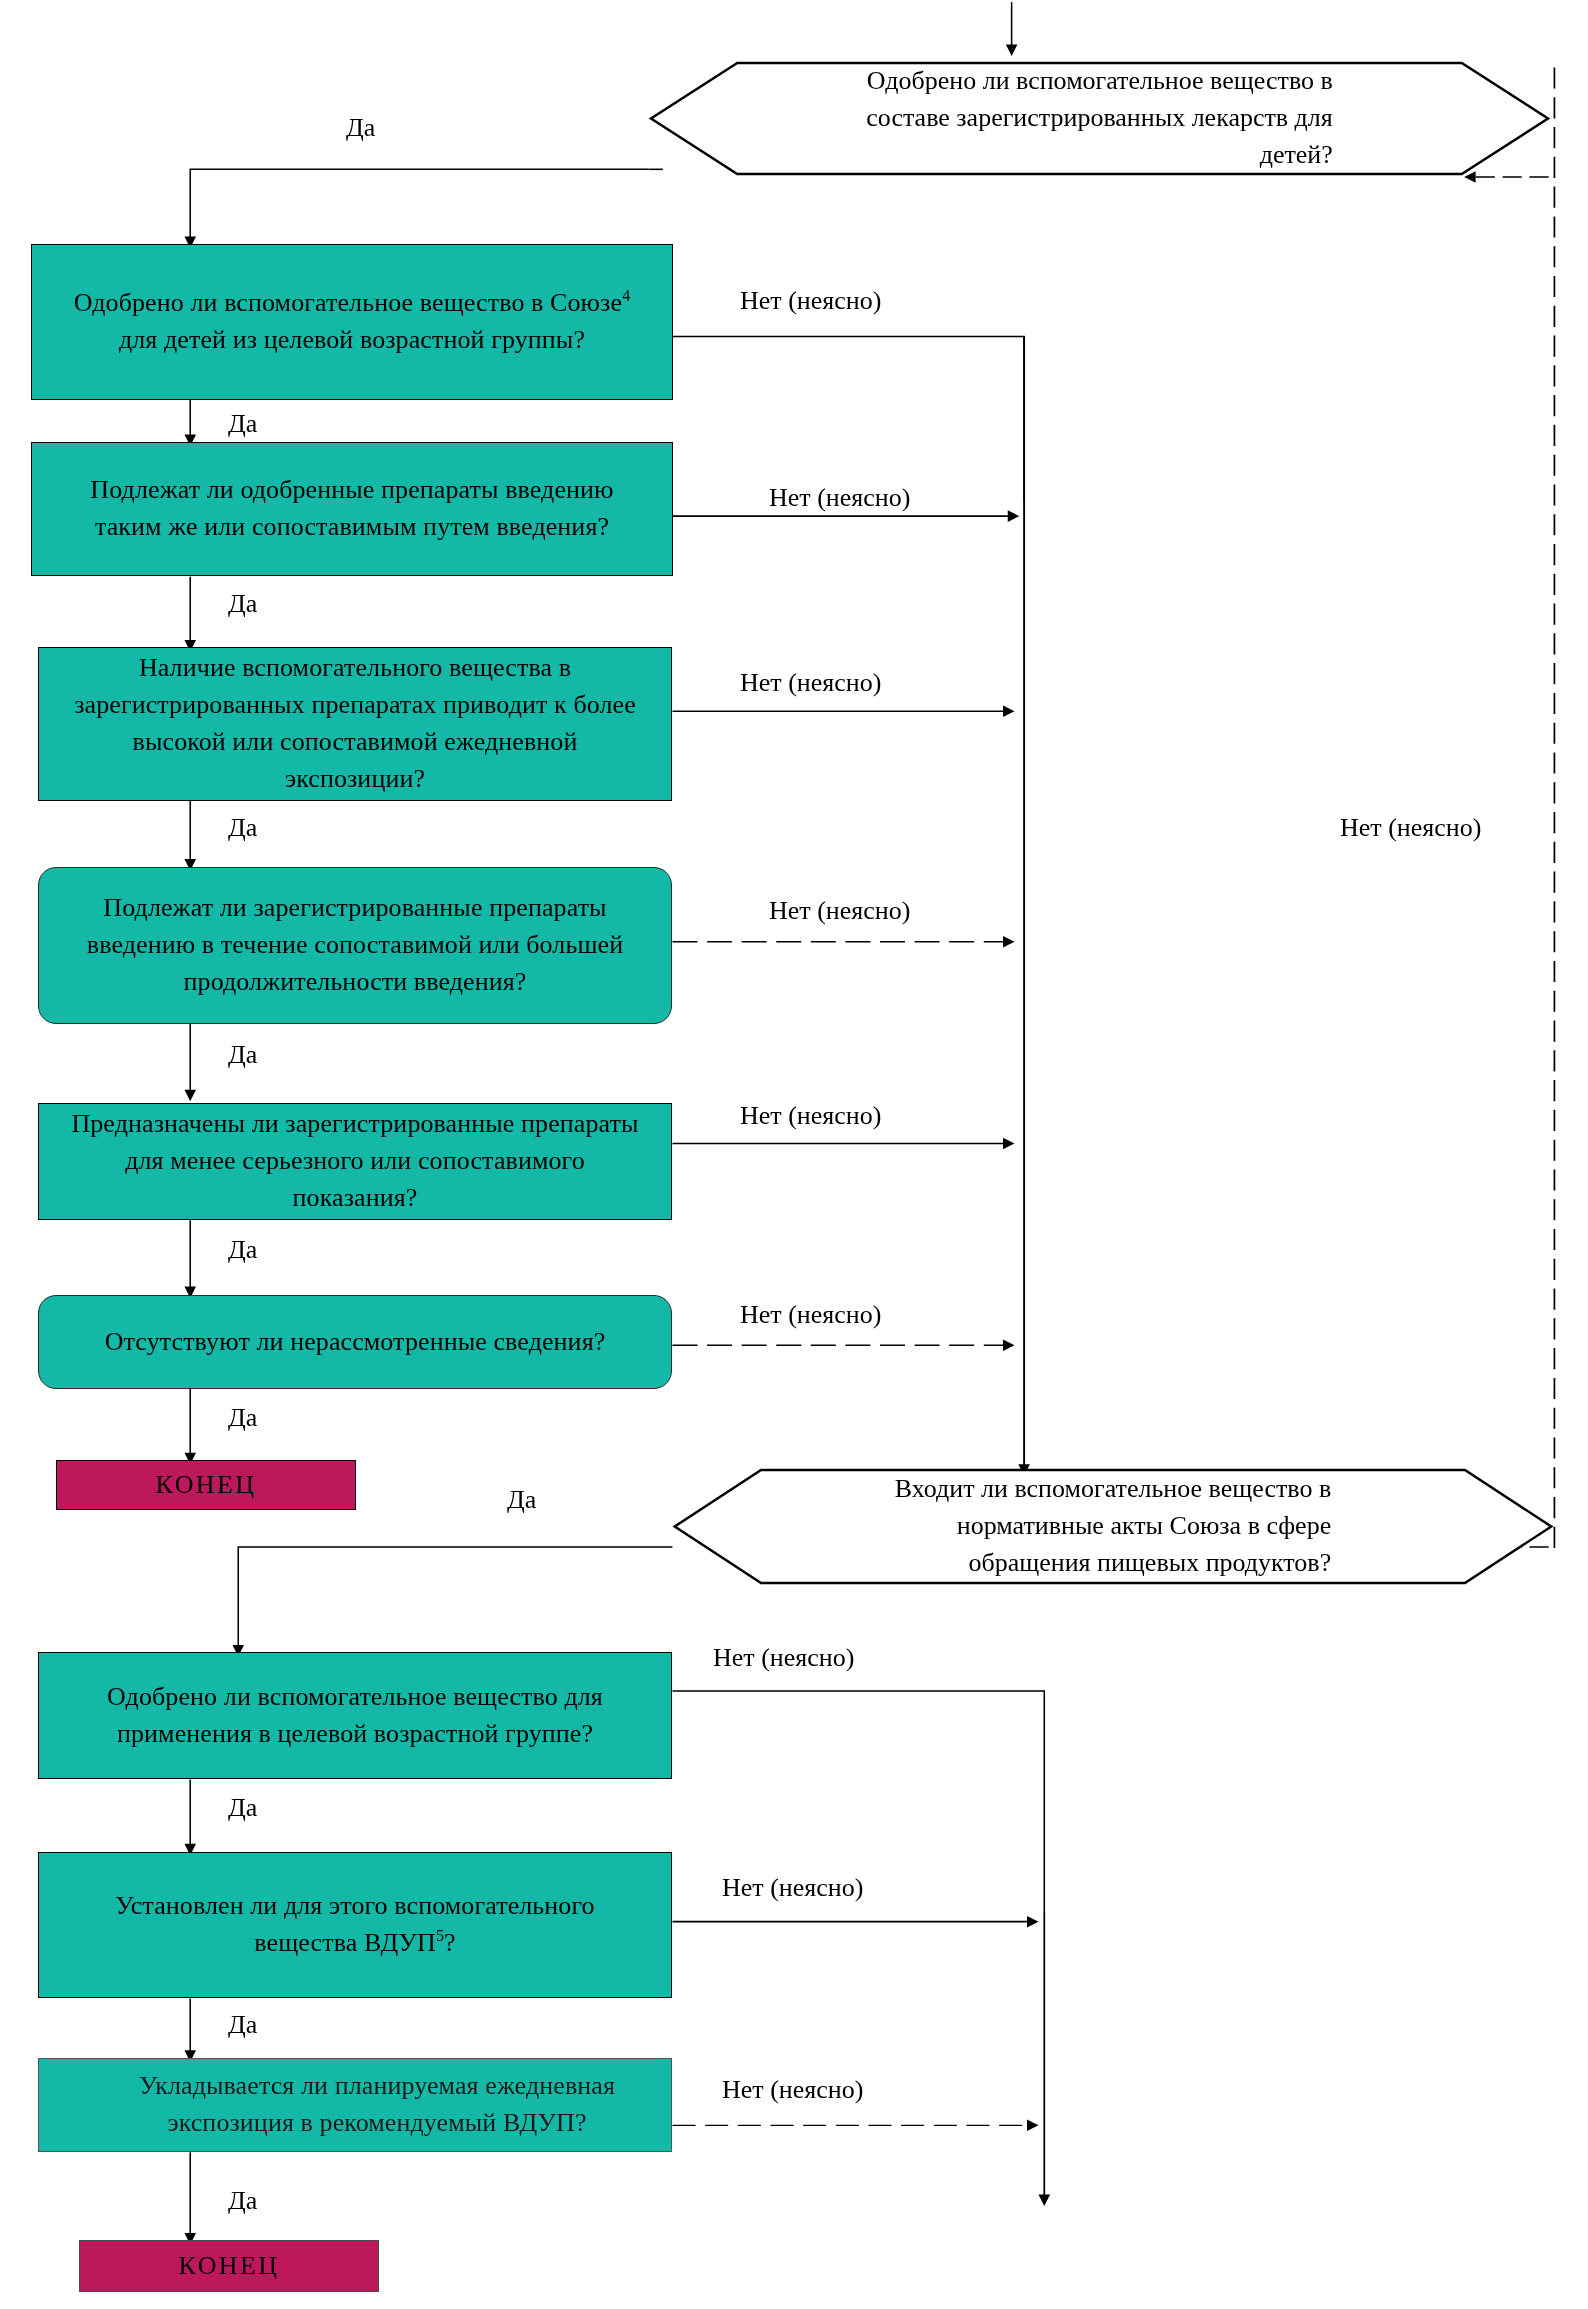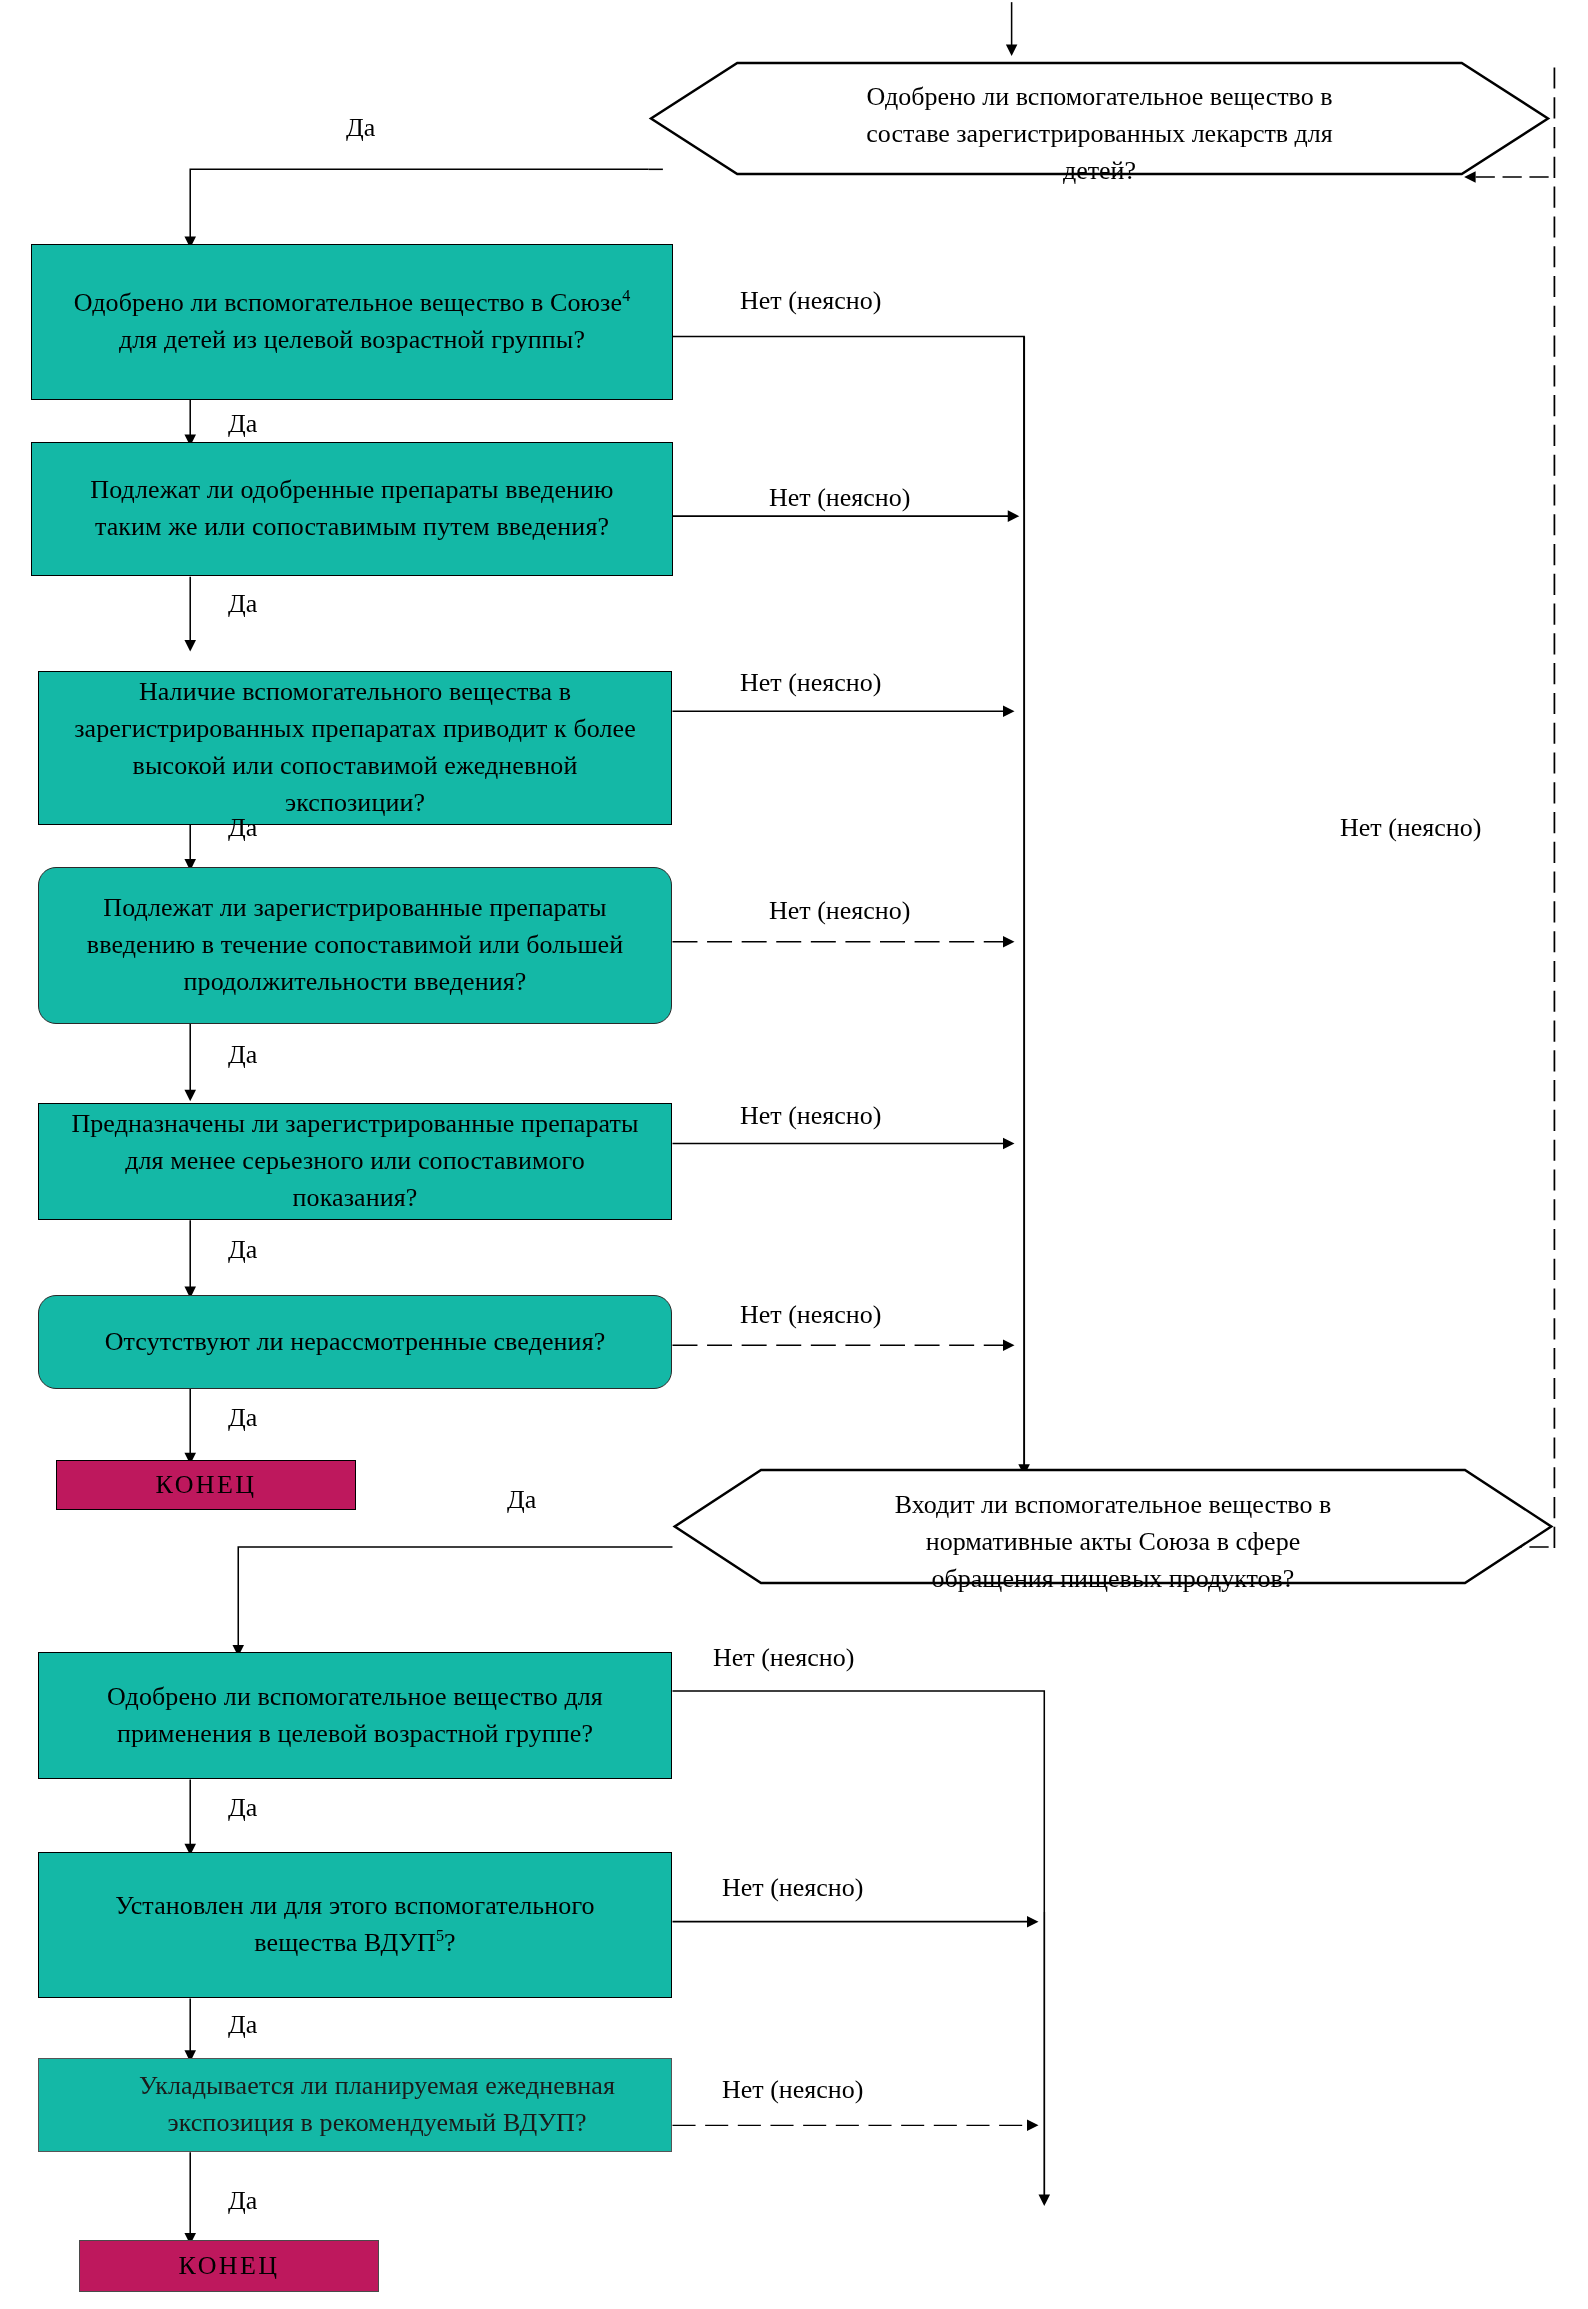--- a/index.html
+++ b/index.html
@@ -79,26 +79,25 @@
   }
   .hexwrap .hextext {
     position: absolute;
     left: 0;
     top: 0;
     width: 100%;
     height: 100%;
     display: flex;
     align-items: center;
     justify-content: center;
-    text-align: center;
+    text-align: right;
     box-sizing: border-box;
     padding: 0 92px;
     font-size: 26px;
     line-height: 1.42;
-    margin-top: 16px;
   }
   
   .elabel {
     position: absolute;
     font-size: 26px;
     white-space: nowrap;
     line-height: 1;
   }
   sup {
     font-size: 0.62em;
@@ -194,21 +193,21 @@
   </div>
 
   <div class="nodebox" style="left:31px; top:244px; width:642px; height:156px;">
     <span class="txt"><span>Одобрено ли вспомогательное вещество в Союзе</span><sup>4</sup><span> для детей из целевой возрастной группы?</span></span>
   </div>
 
   <div class="nodebox" style="left:31px; top:442px; width:642px; height:134px;">
     <span class="txt">Подлежат ли одобренные препараты введению таким же или сопоставимым путем введения?</span>
   </div>
 
-  <div class="nodebox" style="left:38px; top:647px; width:634px; height:154px;margin-top:24px;">
+  <div class="nodebox" style="left:38px; top:647px; width:634px; height:154px;">
     <span class="txt">Наличие вспомогательного вещества в зарегистрированных препаратах приводит к более высокой или сопоставимой ежедневной экспозиции?</span>
   </div>
 
   <div class="nodebox faint" style="left:38px; top:867px; width:634px; height:157px;">
     <span class="txt">Подлежат ли зарегистрированные препараты введению в течение сопоставимой или большей продолжительности введения?</span>
   </div>
 
   <div class="nodebox faint" style="left:38px; top:1295px; width:634px; height:94px;">
     <span class="txt">Отсутствуют ли нерассмотренные сведения?</span>
   </div>

